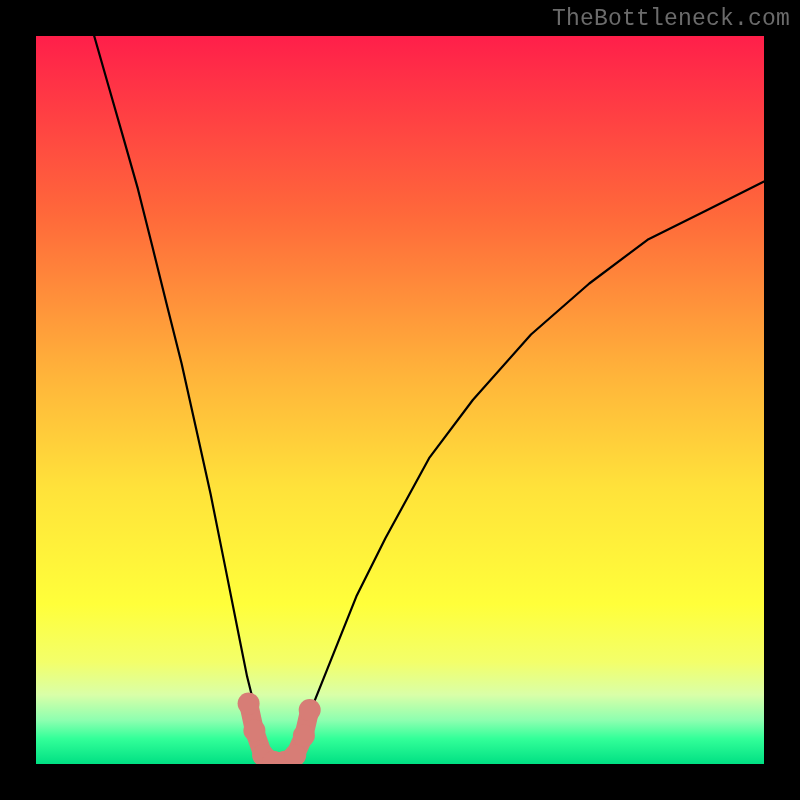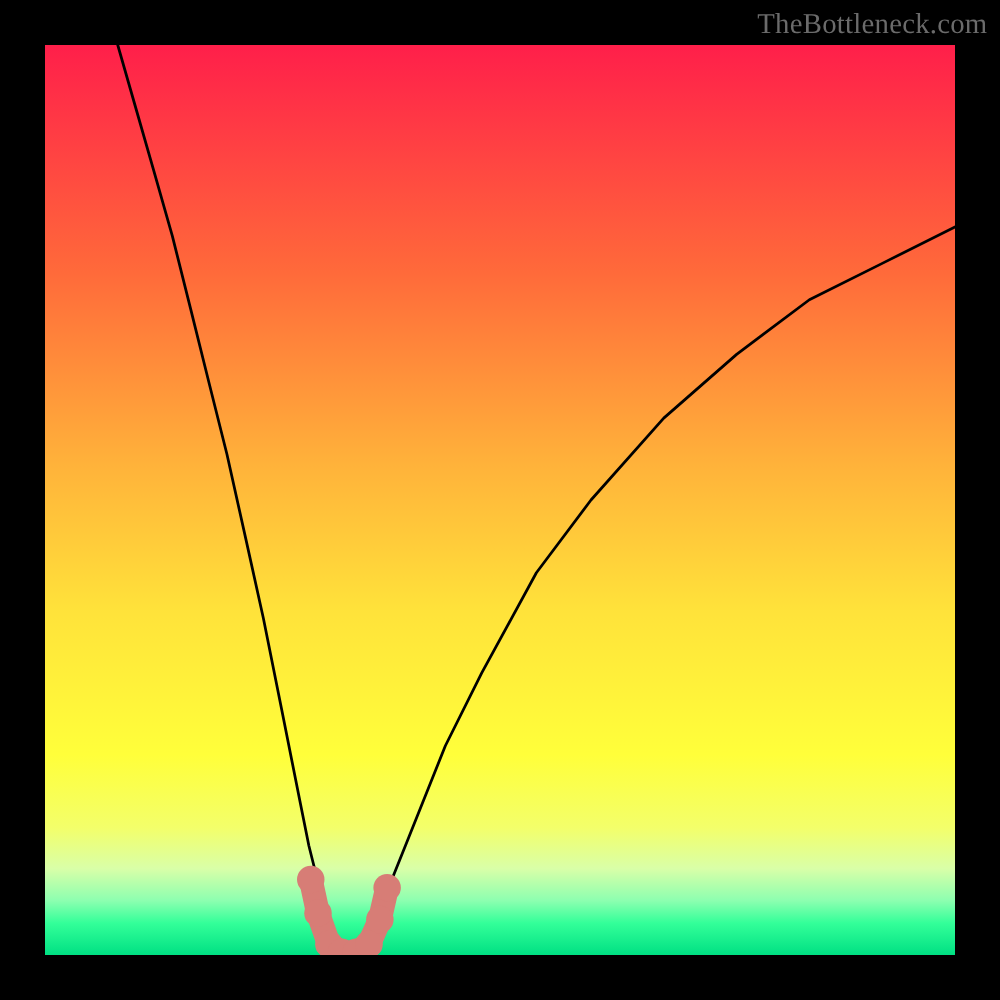--- a/index.html
+++ b/index.html
@@ -37,21 +37,21 @@
     width: 100%;
     height: 100%;
   }
   .watermark {
     position: absolute;
     top: 6px;
     right: 10px;
     color: #6b6b6b;
     font-size: 23px;
     letter-spacing: 0.2px;
-    font-family: Liberation Serif, serif;
+    font-family: Liberation Mono, monospace;
   }
 </style>
 </head>
 <body>
 
 <div class="frame">
 
   <div class="watermark">TheBottleneck.com</div>
 
   <div class="plot-area">

